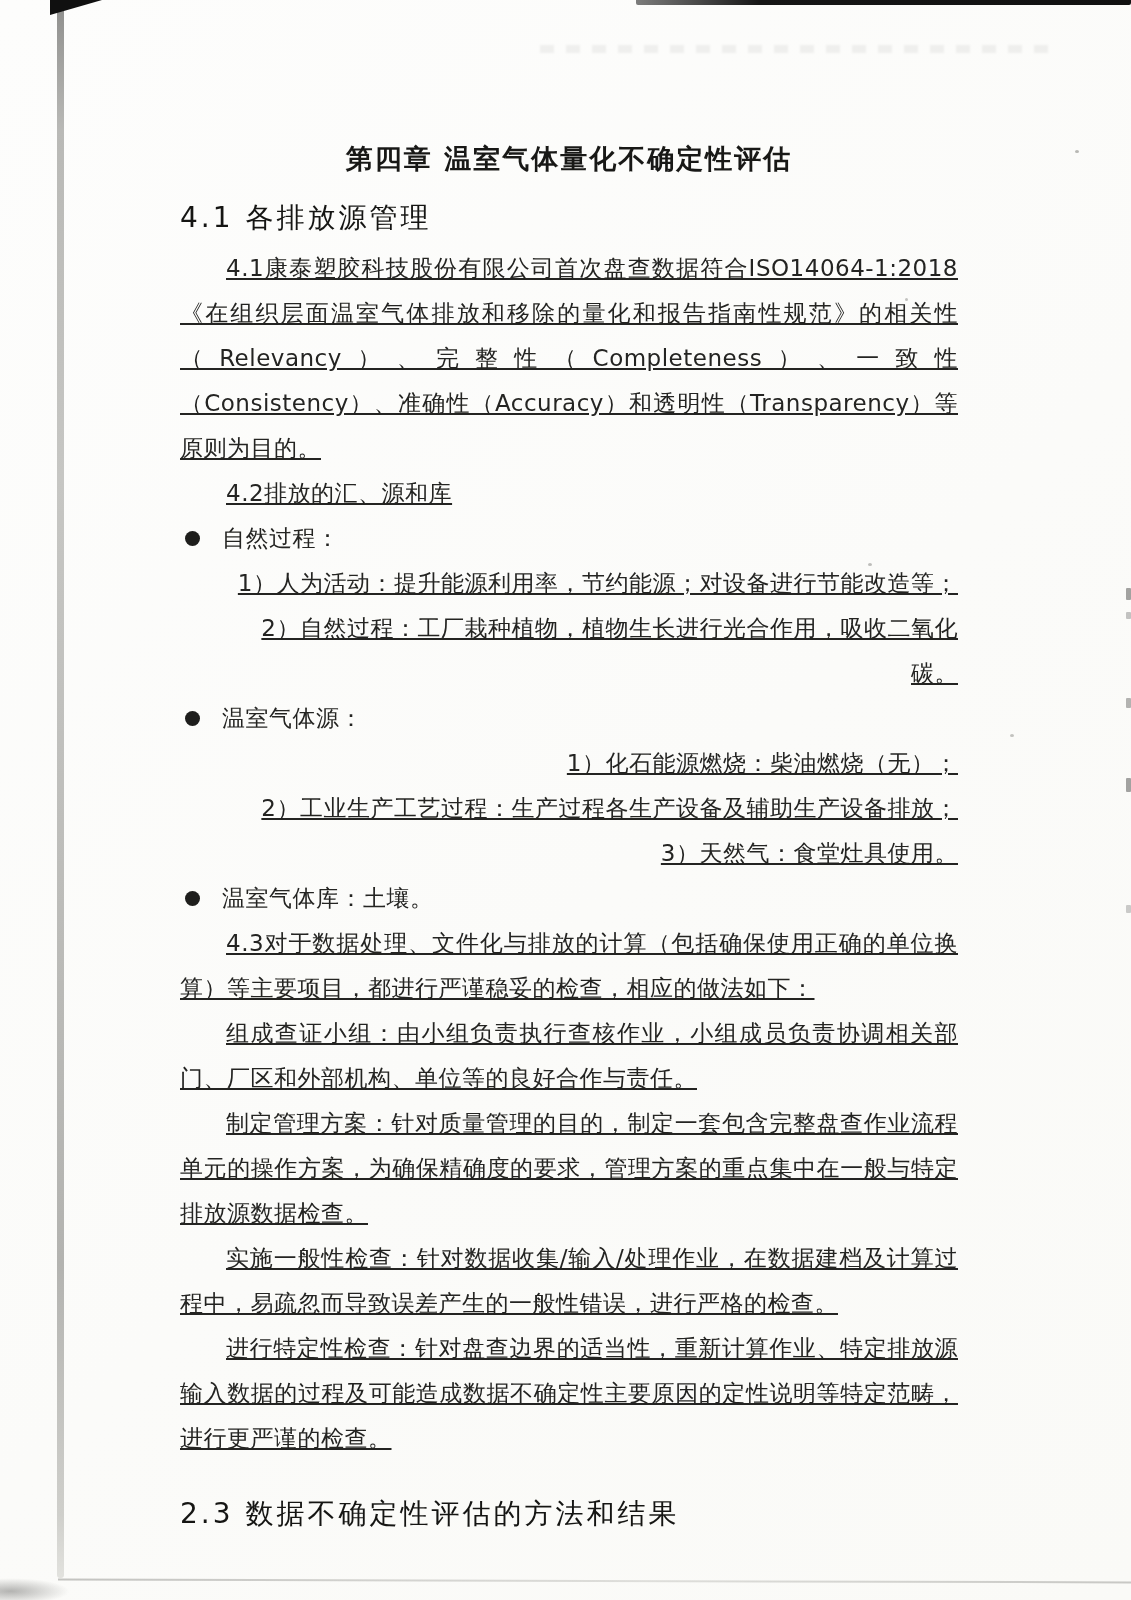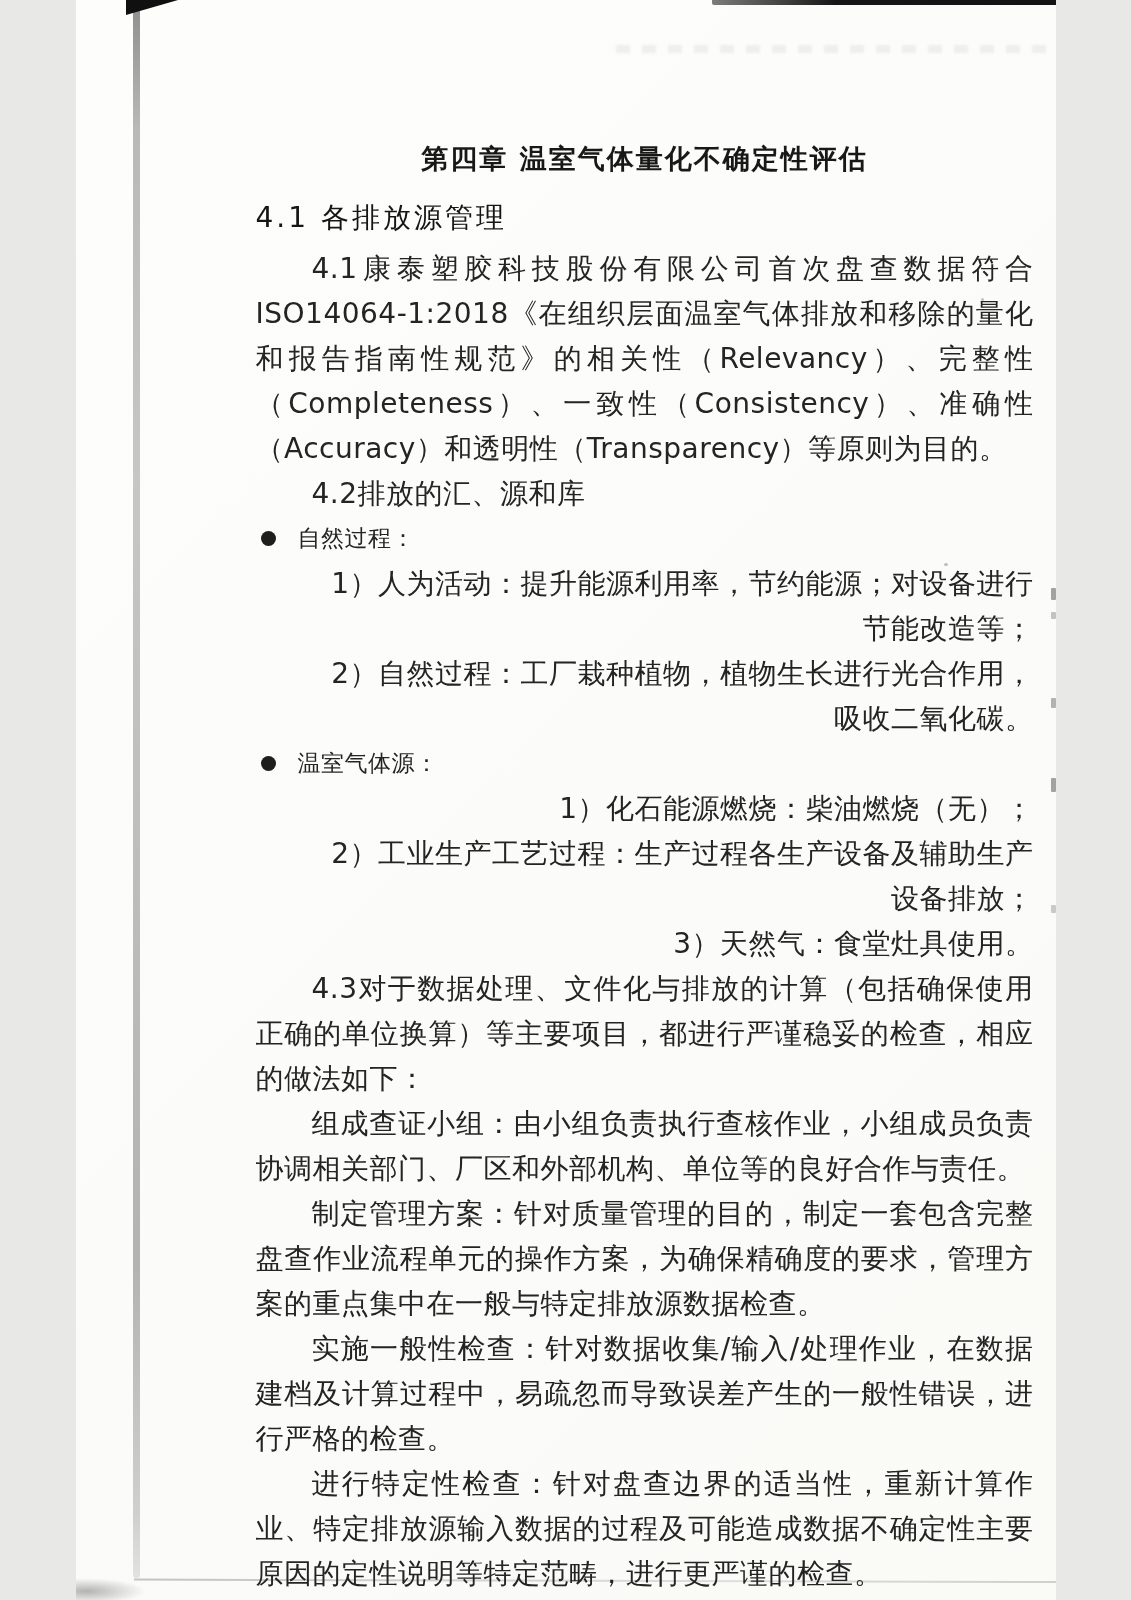--- a/index.html
+++ b/index.html
@@ -2,21 +2,21 @@
 <html lang="zh"><head>
 <meta charset="utf-8">
 <style>
   html, body {
     margin: 0;
     padding: 0;
     background: #e8e8e6;
   }
   .page {
     position: relative;
-    width: 980px;
+    width: 1131px;
     height: 1600px;
     margin: 0 auto;
     background: linear-gradient(135deg, #fdfdfc 0%, #fbfbf9 55%, #fafaf7 100%);
     overflow: hidden;
     font-family: "DejaVu Sans", "Liberation Sans", sans-serif;
   }
 
   
   .spine-line {
     position: absolute;
@@ -120,24 +120,25 @@
     font-weight: normal;
     line-height: 45px;
     letter-spacing: 3px;
     color: #151513;
   }
   .section-heading.last {
     margin-top: 30px;
   }
   .para {
     margin: 0;
-    font-size: 28px;
+    font-size: 23px;
     line-height: 45px;
     text-align: justify;
     letter-spacing: 0.5px;
+    text-decoration: underline;
   }
   .para.indent { text-indent: 2em; }
   .para.sub { padding-left: 2em; text-align: right; }
   .bullet-row {
     display: flex;
     align-items: center;
     height: 45px;
   }
   .bullet-dot {
     flex: 0 0 auto;
@@ -193,20 +194,24 @@
     <p class="para sub">2）自然过程：工厂栽种植物，植物生长进行光合作用，吸收二氧化碳。</p>
 
     <div class="bullet-row">
       <span class="bullet-dot"></span>
       <span class="bullet-label">温室气体源：</span>
     </div>
     <p class="para sub">1）化石能源燃烧：柴油燃烧（无）；</p>
     <p class="para sub">2）工业生产工艺过程：生产过程各生产设备及辅助生产设备排放；</p>
     <p class="para sub">3）天然气：食堂灶具使用。</p>
 
+    <div class="bullet-row">
+      <span class="bullet-dot"></span>
+      <span class="bullet-label">温室气体库：土壤。</span>
+    </div>
 
     <p class="para indent">4.3对于数据处理、文件化与排放的计算（包括确保使用正确的单位换算）等主要项目，都进行严谨稳妥的检查，相应的做法如下：</p>
     <p class="para indent">组成查证小组：由小组负责执行查核作业，小组成员负责协调相关部门、厂区和外部机构、单位等的良好合作与责任。</p>
     <p class="para indent">制定管理方案：针对质量管理的目的，制定一套包含完整盘查作业流程单元的操作方案，为确保精确度的要求，管理方案的重点集中在一般与特定排放源数据检查。</p>
     <p class="para indent">实施一般性检查：针对数据收集/输入/处理作业，在数据建档及计算过程中，易疏忽而导致误差产生的一般性错误，进行严格的检查。</p>
     <p class="para indent">进行特定性检查：针对盘查边界的适当性，重新计算作业、特定排放源输入数据的过程及可能造成数据不确定性主要原因的定性说明等特定范畴，进行更严谨的检查。</p>
 
     <h2 class="section-heading last">2.3 数据不确定性评估的方法和结果</h2>
 
   </div>

